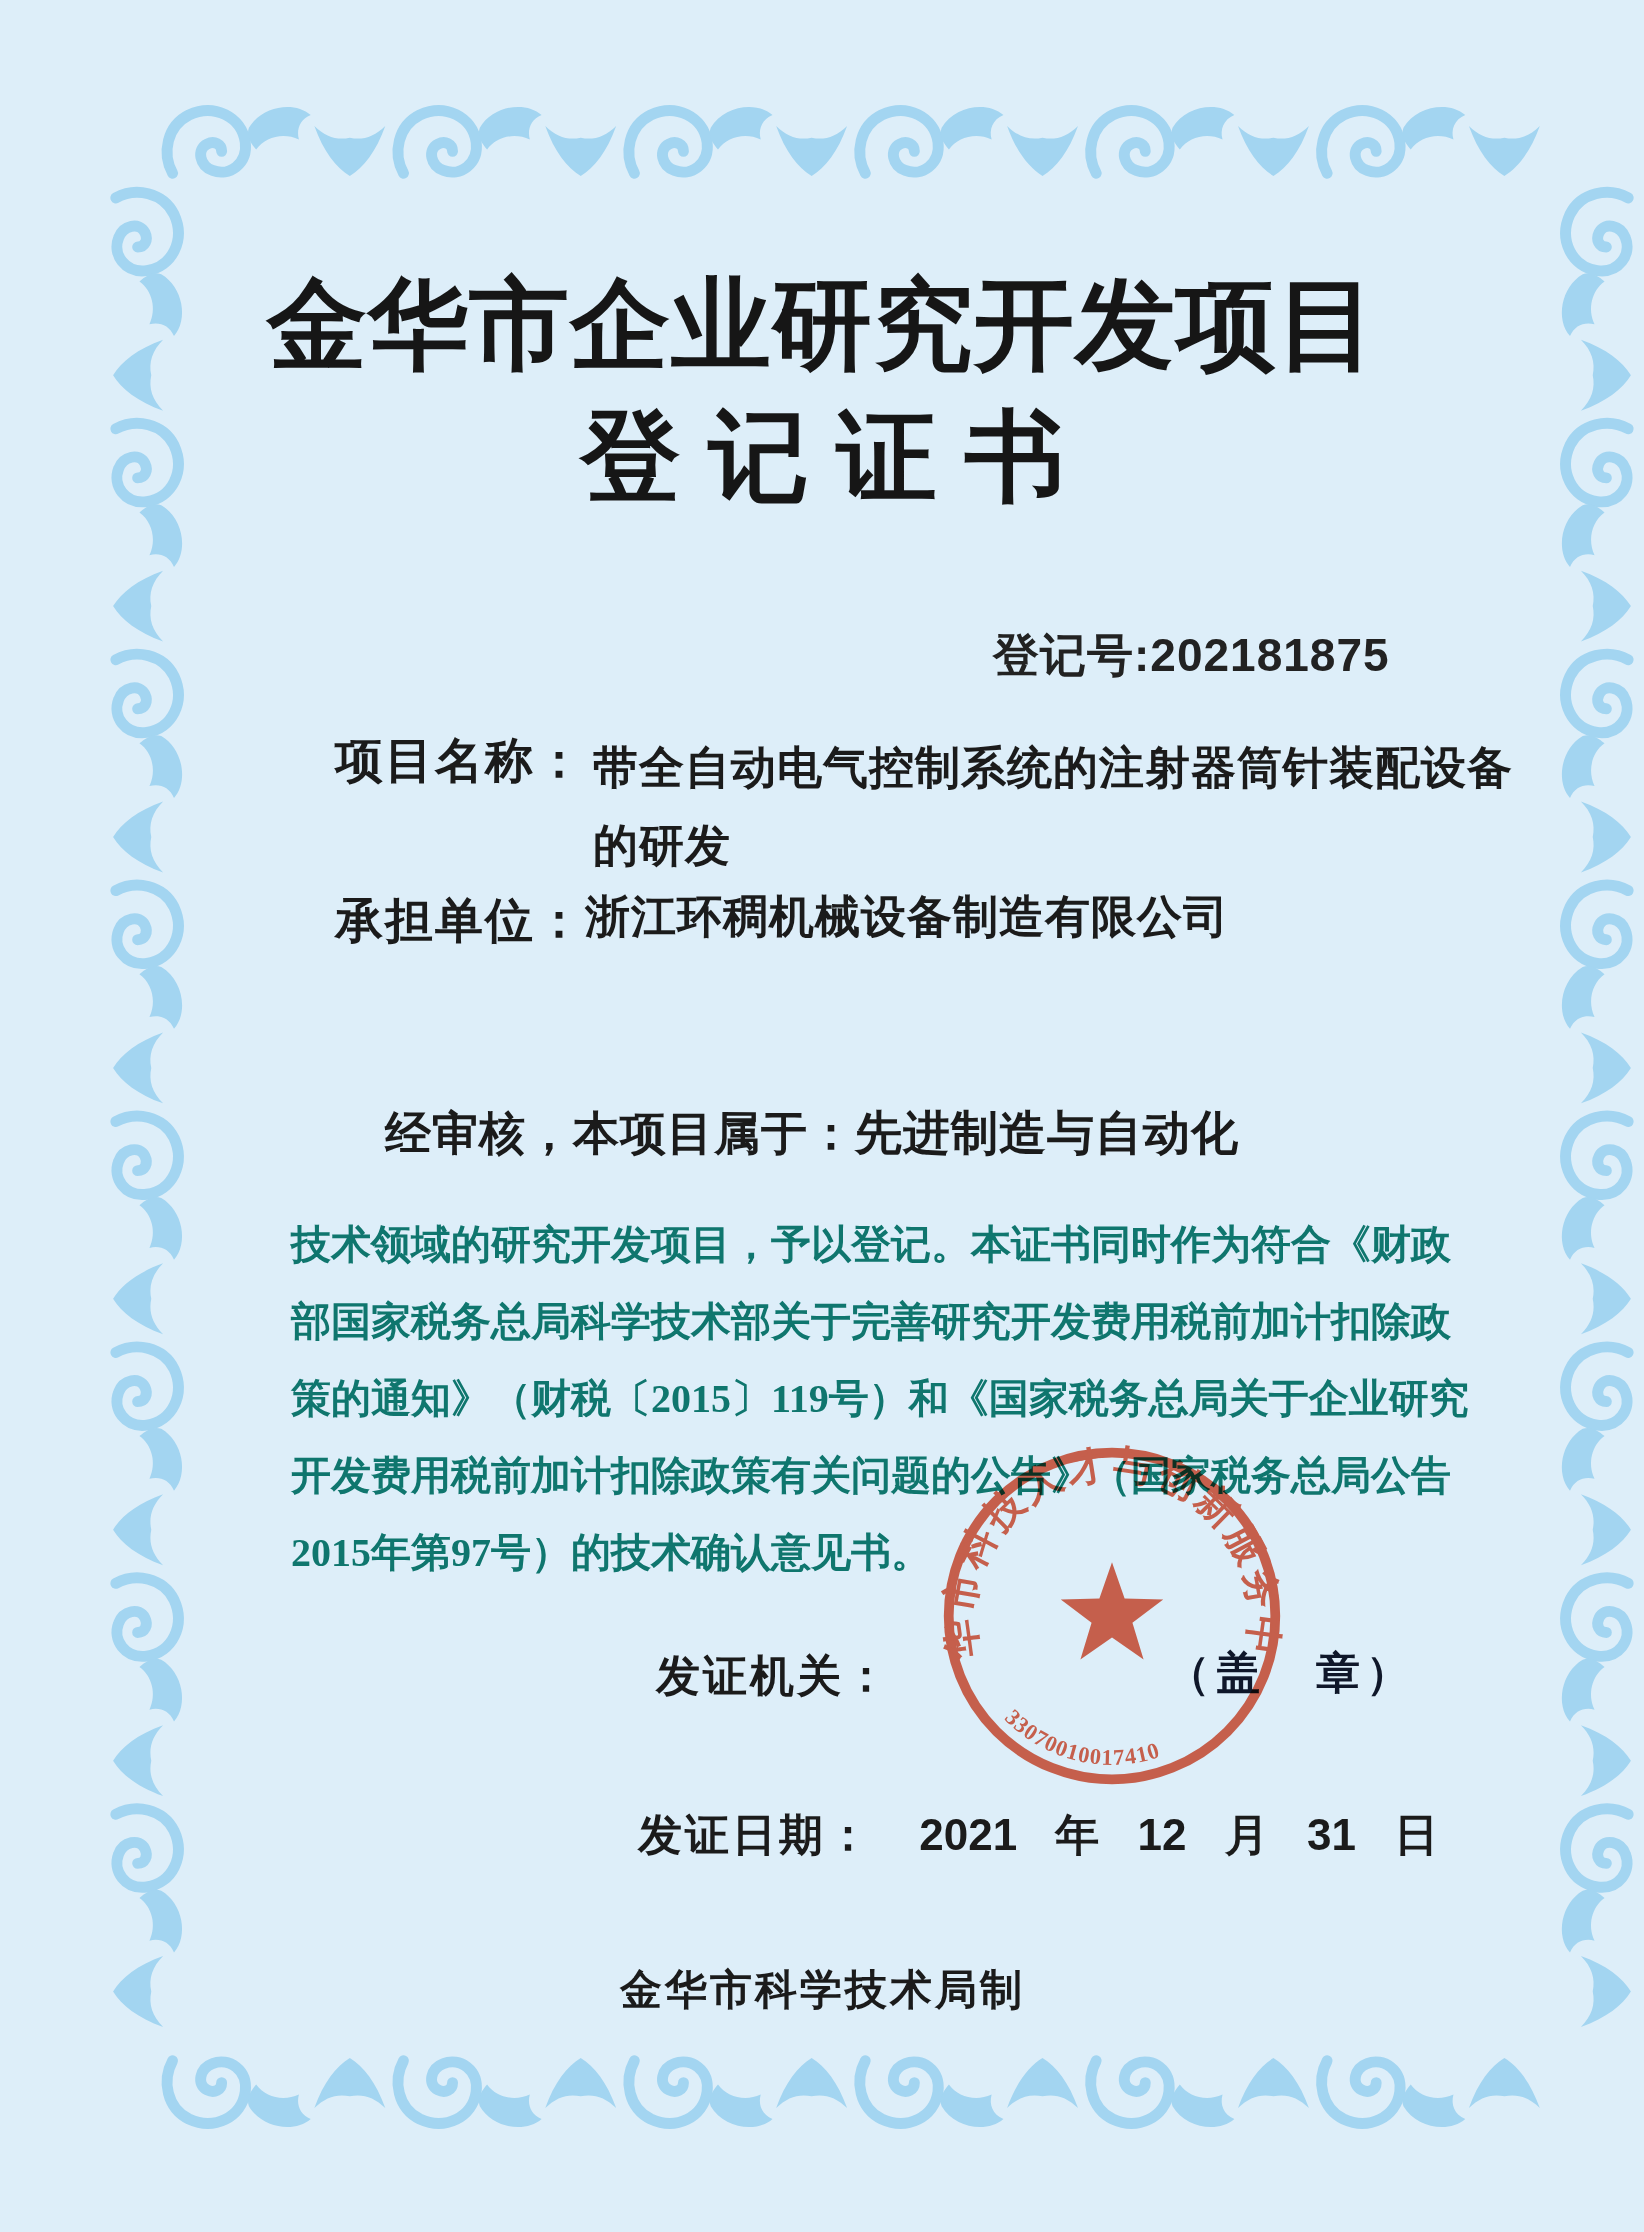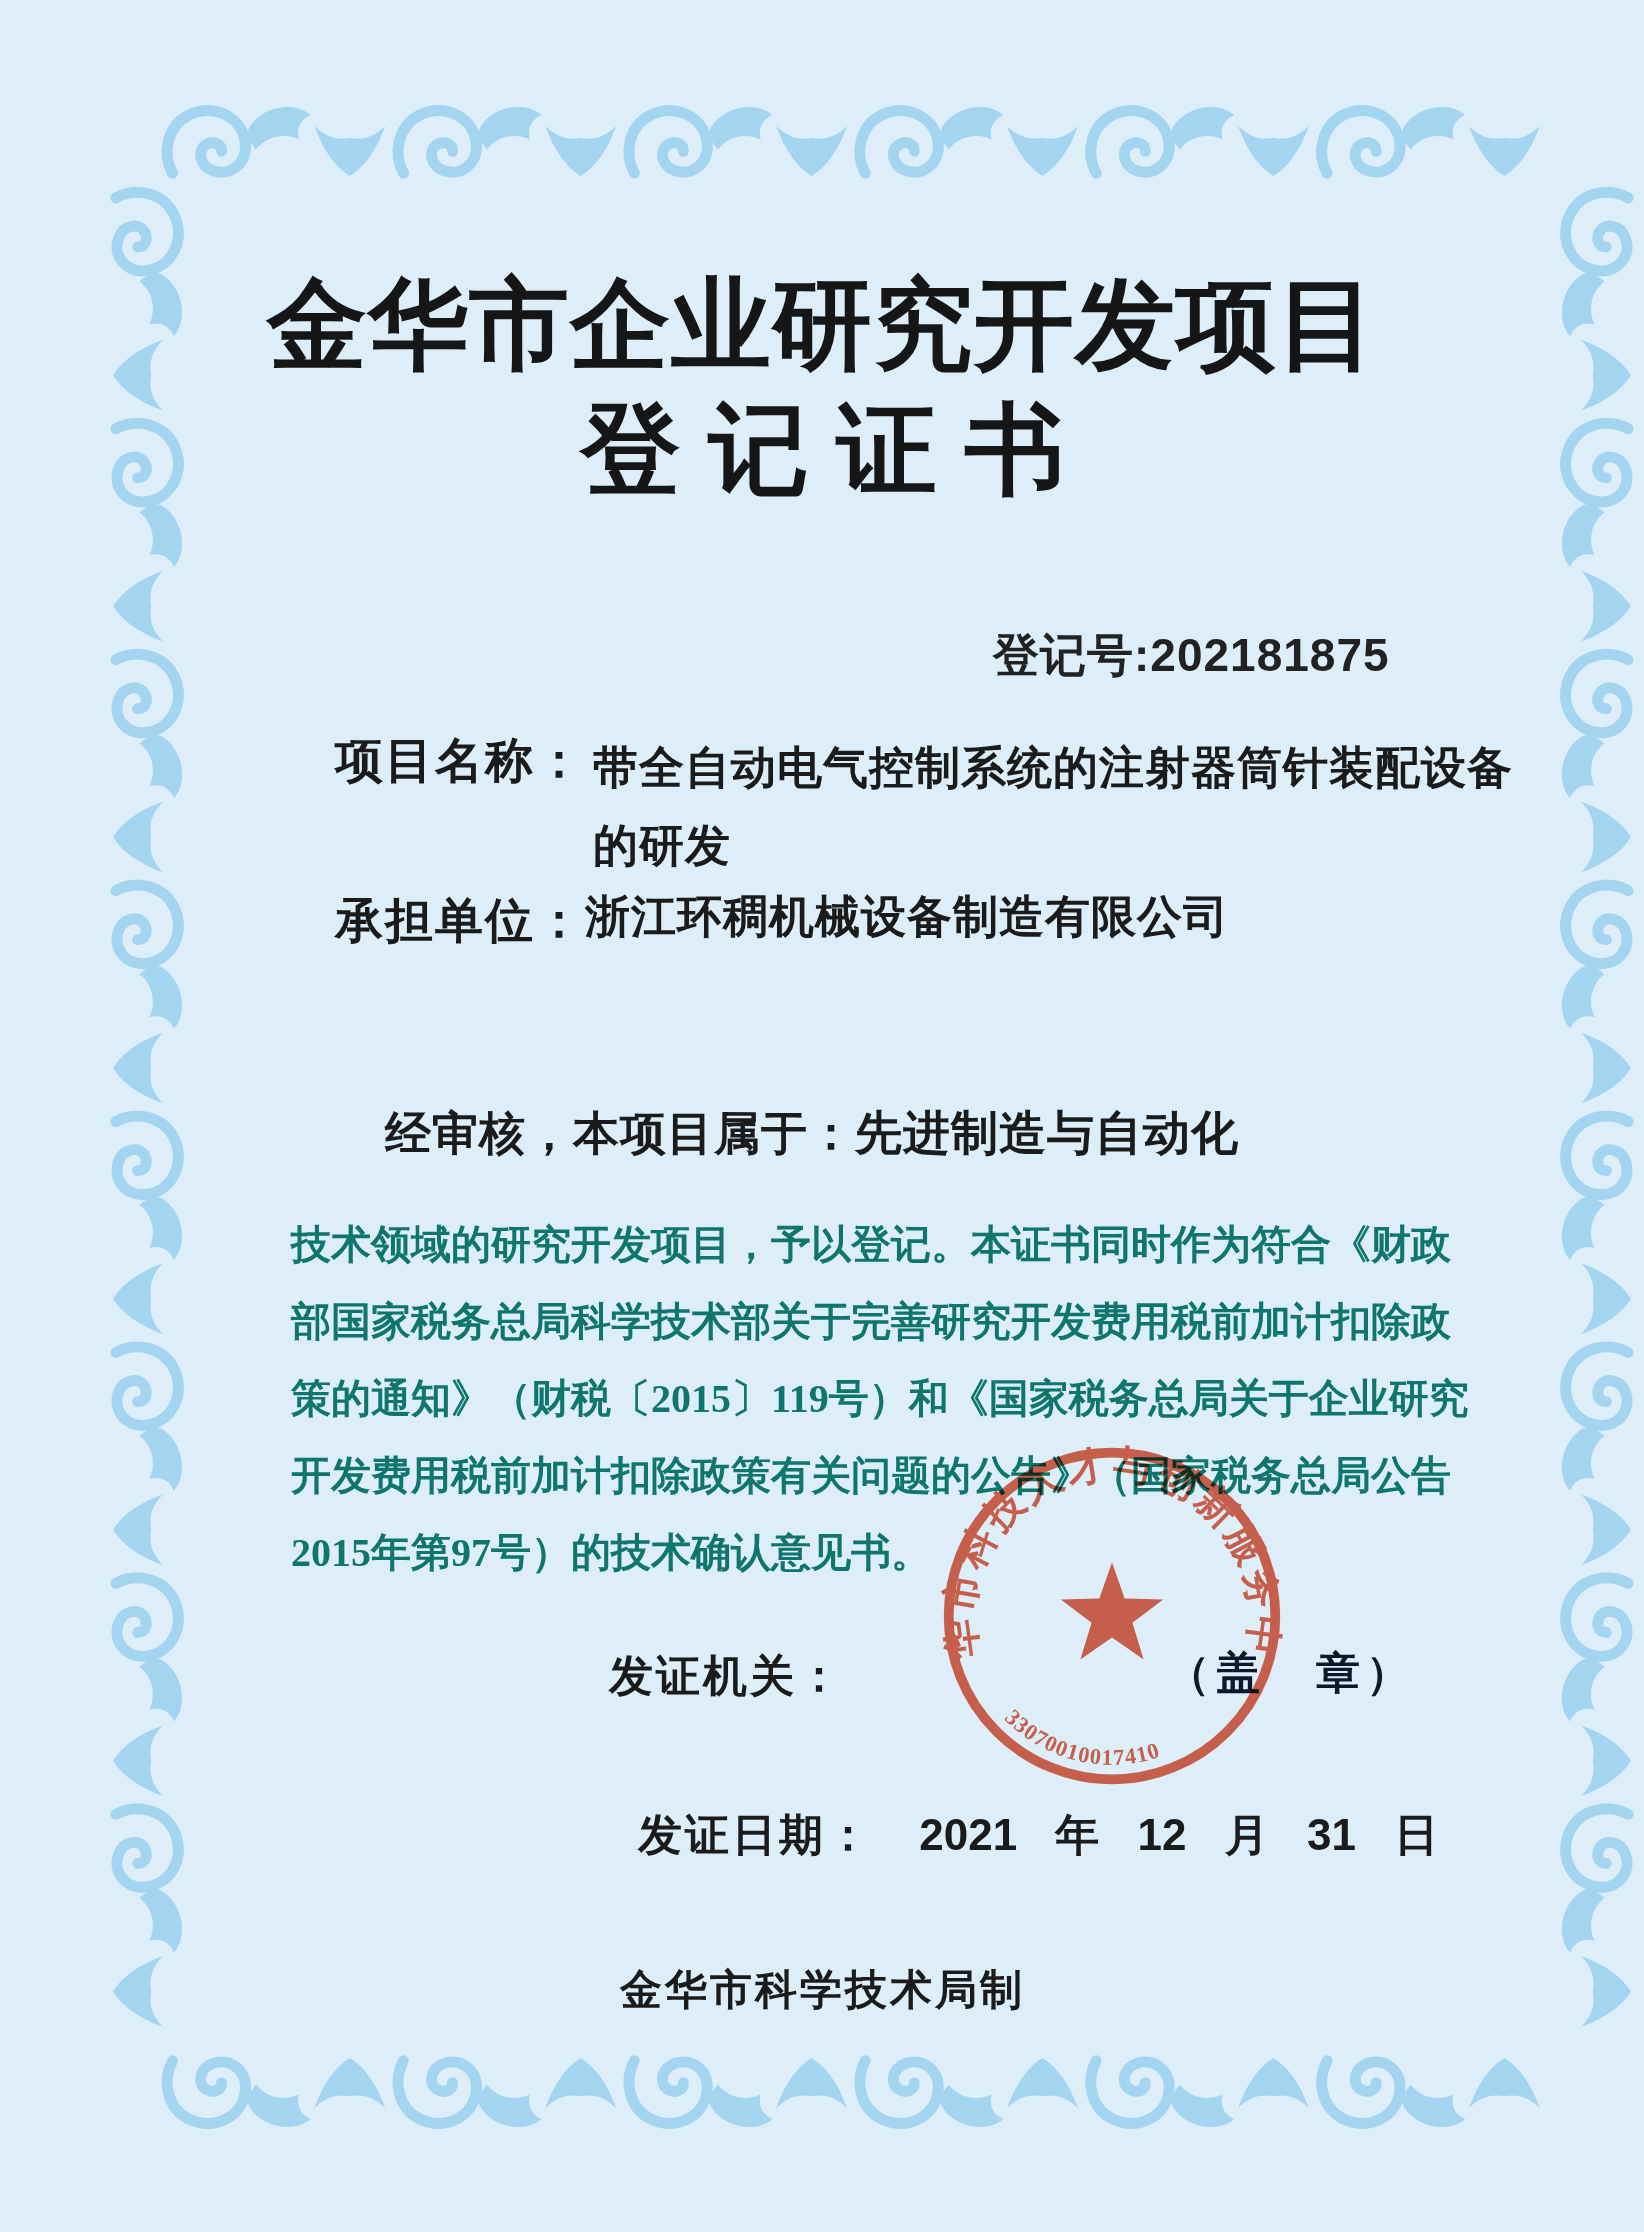--- a/index.html
+++ b/index.html
@@ -20,21 +20,21 @@
   .strip-left{left:95px;top:95px;transform:rotate(90deg) translateY(-99px);}
   .strip-right{left:1451px;top:95px;transform:rotate(90deg) translateY(-99px) scaleY(-1);transform-origin:0 0;}
   .title1{
     position:absolute;left:0;top:261px;width:1645px;
     text-align:center;font-family:"Liberation Serif",serif;
     font-weight:900;font-size:100px;line-height:129px;color:#161616;
     letter-spacing:1px;white-space:nowrap;
   }
   .title2{
     position:absolute;left:0;top:396px;width:1645px;
-    text-align:center;font-family:Liberation Mono, monospace;
+    text-align:center;font-family:Liberation Serif, serif;
     font-weight:900;font-size:100px;line-height:124px;color:#161616;
     letter-spacing:28px;padding-left:28px;box-sizing:border-box;white-space:nowrap;
   }
   .regno{
     position:absolute;left:993px;top:625px;
     font-size:46px;font-weight:600;letter-spacing:1px;white-space:nowrap;color:#222;
   }
   .field{position:absolute;left:287px;white-space:nowrap;margin-left:48px;}
   .field .label{font-family:"Liberation Serif",serif;font-weight:900;font-size:48px;letter-spacing:2px;vertical-align:top;}
   .field .value{display:inline-block;font-weight:700;font-size:45px;letter-spacing:1px;vertical-align:top;}
@@ -44,21 +44,21 @@
   .field-undertaker{top:889px;}
   .field-undertaker .value{line-height:60px;margin-top:-2px;}
   .review{position:absolute;left:385px;top:1102px;white-space:nowrap;}
   .review .label{font-family:"Liberation Serif",serif;font-weight:900;font-size:46px;letter-spacing:1px;}
   .review .value{font-weight:700;font-size:47px;letter-spacing:1px;}
   .body-par{
     position:absolute;left:291px;top:1206px;width:1104px;
     font-family:"Liberation Serif",serif;font-weight:700;color:#0f766e;
   }
   .body-par div{font-size:40px;line-height:77px;white-space:nowrap;letter-spacing:0px;}
-  .issuer-label{position:absolute;left:609px;top:1647px;font-weight:700;font-size:44px;letter-spacing:3px;white-space:nowrap;}
+  .issuer-label{position:absolute;left:656px;top:1647px;font-weight:700;font-size:44px;letter-spacing:3px;white-space:nowrap;}
   .seal-note{position:absolute;left:1166px;top:1644px;font-weight:600;font-size:44px;letter-spacing:6px;white-space:nowrap;color:#0f172a;}
   .date-row{position:absolute;left:638px;top:1806px;white-space:nowrap;font-weight:700;font-size:44px;}
   .date-row span{display:inline-block;}
   .date-label{letter-spacing:3px;}
   .date-v{margin-left:34px;}
   .date-u{margin-left:26px;}
   .footer-line{position:absolute;left:0;top:1962px;width:1645px;text-align:center;font-weight:700;font-size:42px;letter-spacing:3px;white-space:nowrap;}
   
   .seal{
     position:absolute;left:936px;top:1440px;width:352px;height:352px;

